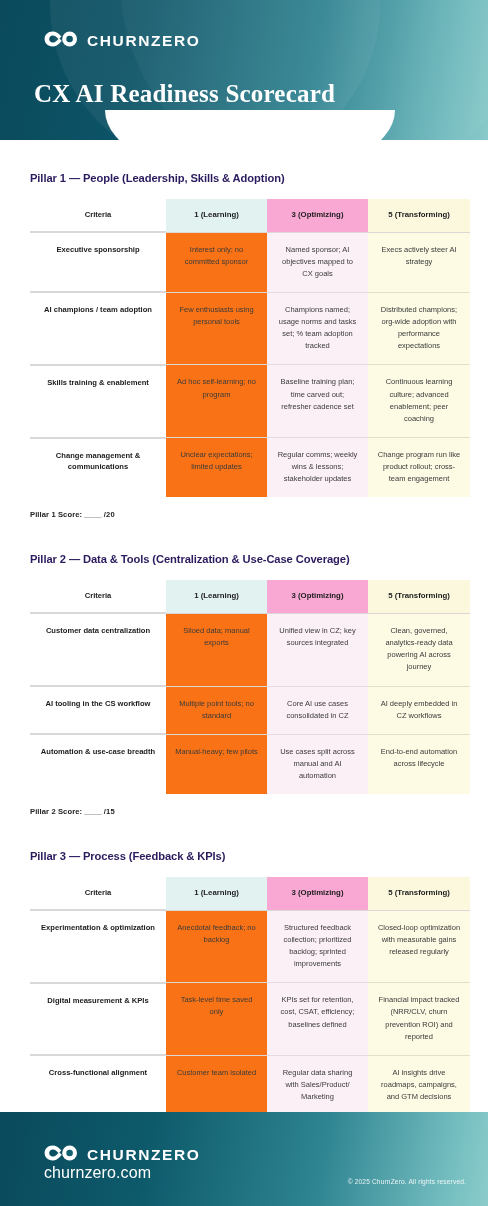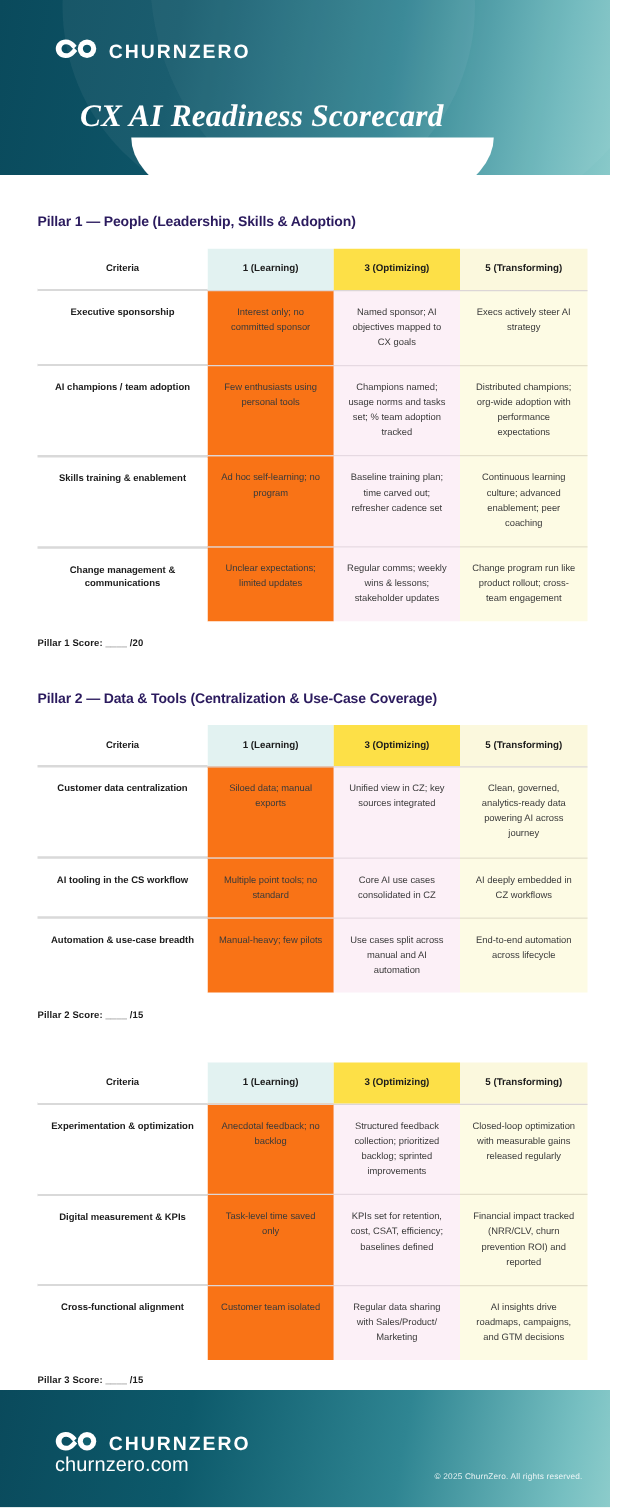--- a/index.html
+++ b/index.html
@@ -69,29 +69,28 @@
   .logo-mark { display: block; }
   .logo-word {
     color: #ffffff;
     font-size: 15.5px;
     font-weight: 700;
     letter-spacing: 1.6px;
   }
 
   .header-title {
     position: absolute;
-    left: 64px;
+    left: 34px;
     top: 80px;
     z-index: 3;
     color: #ffffff;
     font-family: "Liberation Serif", serif;
     font-size: 25px;
     font-weight: 700;
     letter-spacing: 0.2px;
-    font-style: italic;
   }
 
   
   .content {
     position: relative;
     padding: 0 30px;
     background: #ffffff;
   }
 
   .pillar { margin-top: 0; }
@@ -134,21 +133,21 @@
     color: #1c1c1c;
     filter: blur(0.5px);
   }
   th.lv {
     font-size: 7.8px;
     font-weight: 700;
     color: #1c1c1c;
     text-align: center;
   }
   th.lv1 { background: #e2f2f1; }
-  th.lv2 { background: #fde047; }
+  th.lv2 { background: #f9a8d4; }
   th.lv3 { background: #fbf8dd; }
 
   td.crit {
     background: #ffffff;
     font-size: 7.6px;
     font-weight: 700;
     line-height: 1.5;
     color: #1c1c1c;
     filter: blur(0.5px);
     border-top: 2px solid #d9d9d9;
@@ -324,20 +323,21 @@
             <td class="v1">Manual-heavy; few pilots</td>
             <td class="v2">Use cases split across manual and AI automation</td>
             <td class="v3">End-to-end automation across lifecycle</td>
           </tr>
         </tbody>
       </table>
       <div class="score-line">Pillar 2 Score: ____ /15</div>
     </section>
 
     <section class="pillar later">
+      <h2 class="pillar-title">Pillar 3 — Process (Feedback &amp; KPIs)</h2>
       <table class="scorecard">
         <colgroup>
             <col class="c0">
             <col class="c1">
             <col class="c2">
             <col class="c3">
           </colgroup>
         <thead>
           <tr>
             <th class="crit-head">Criteria</th>

